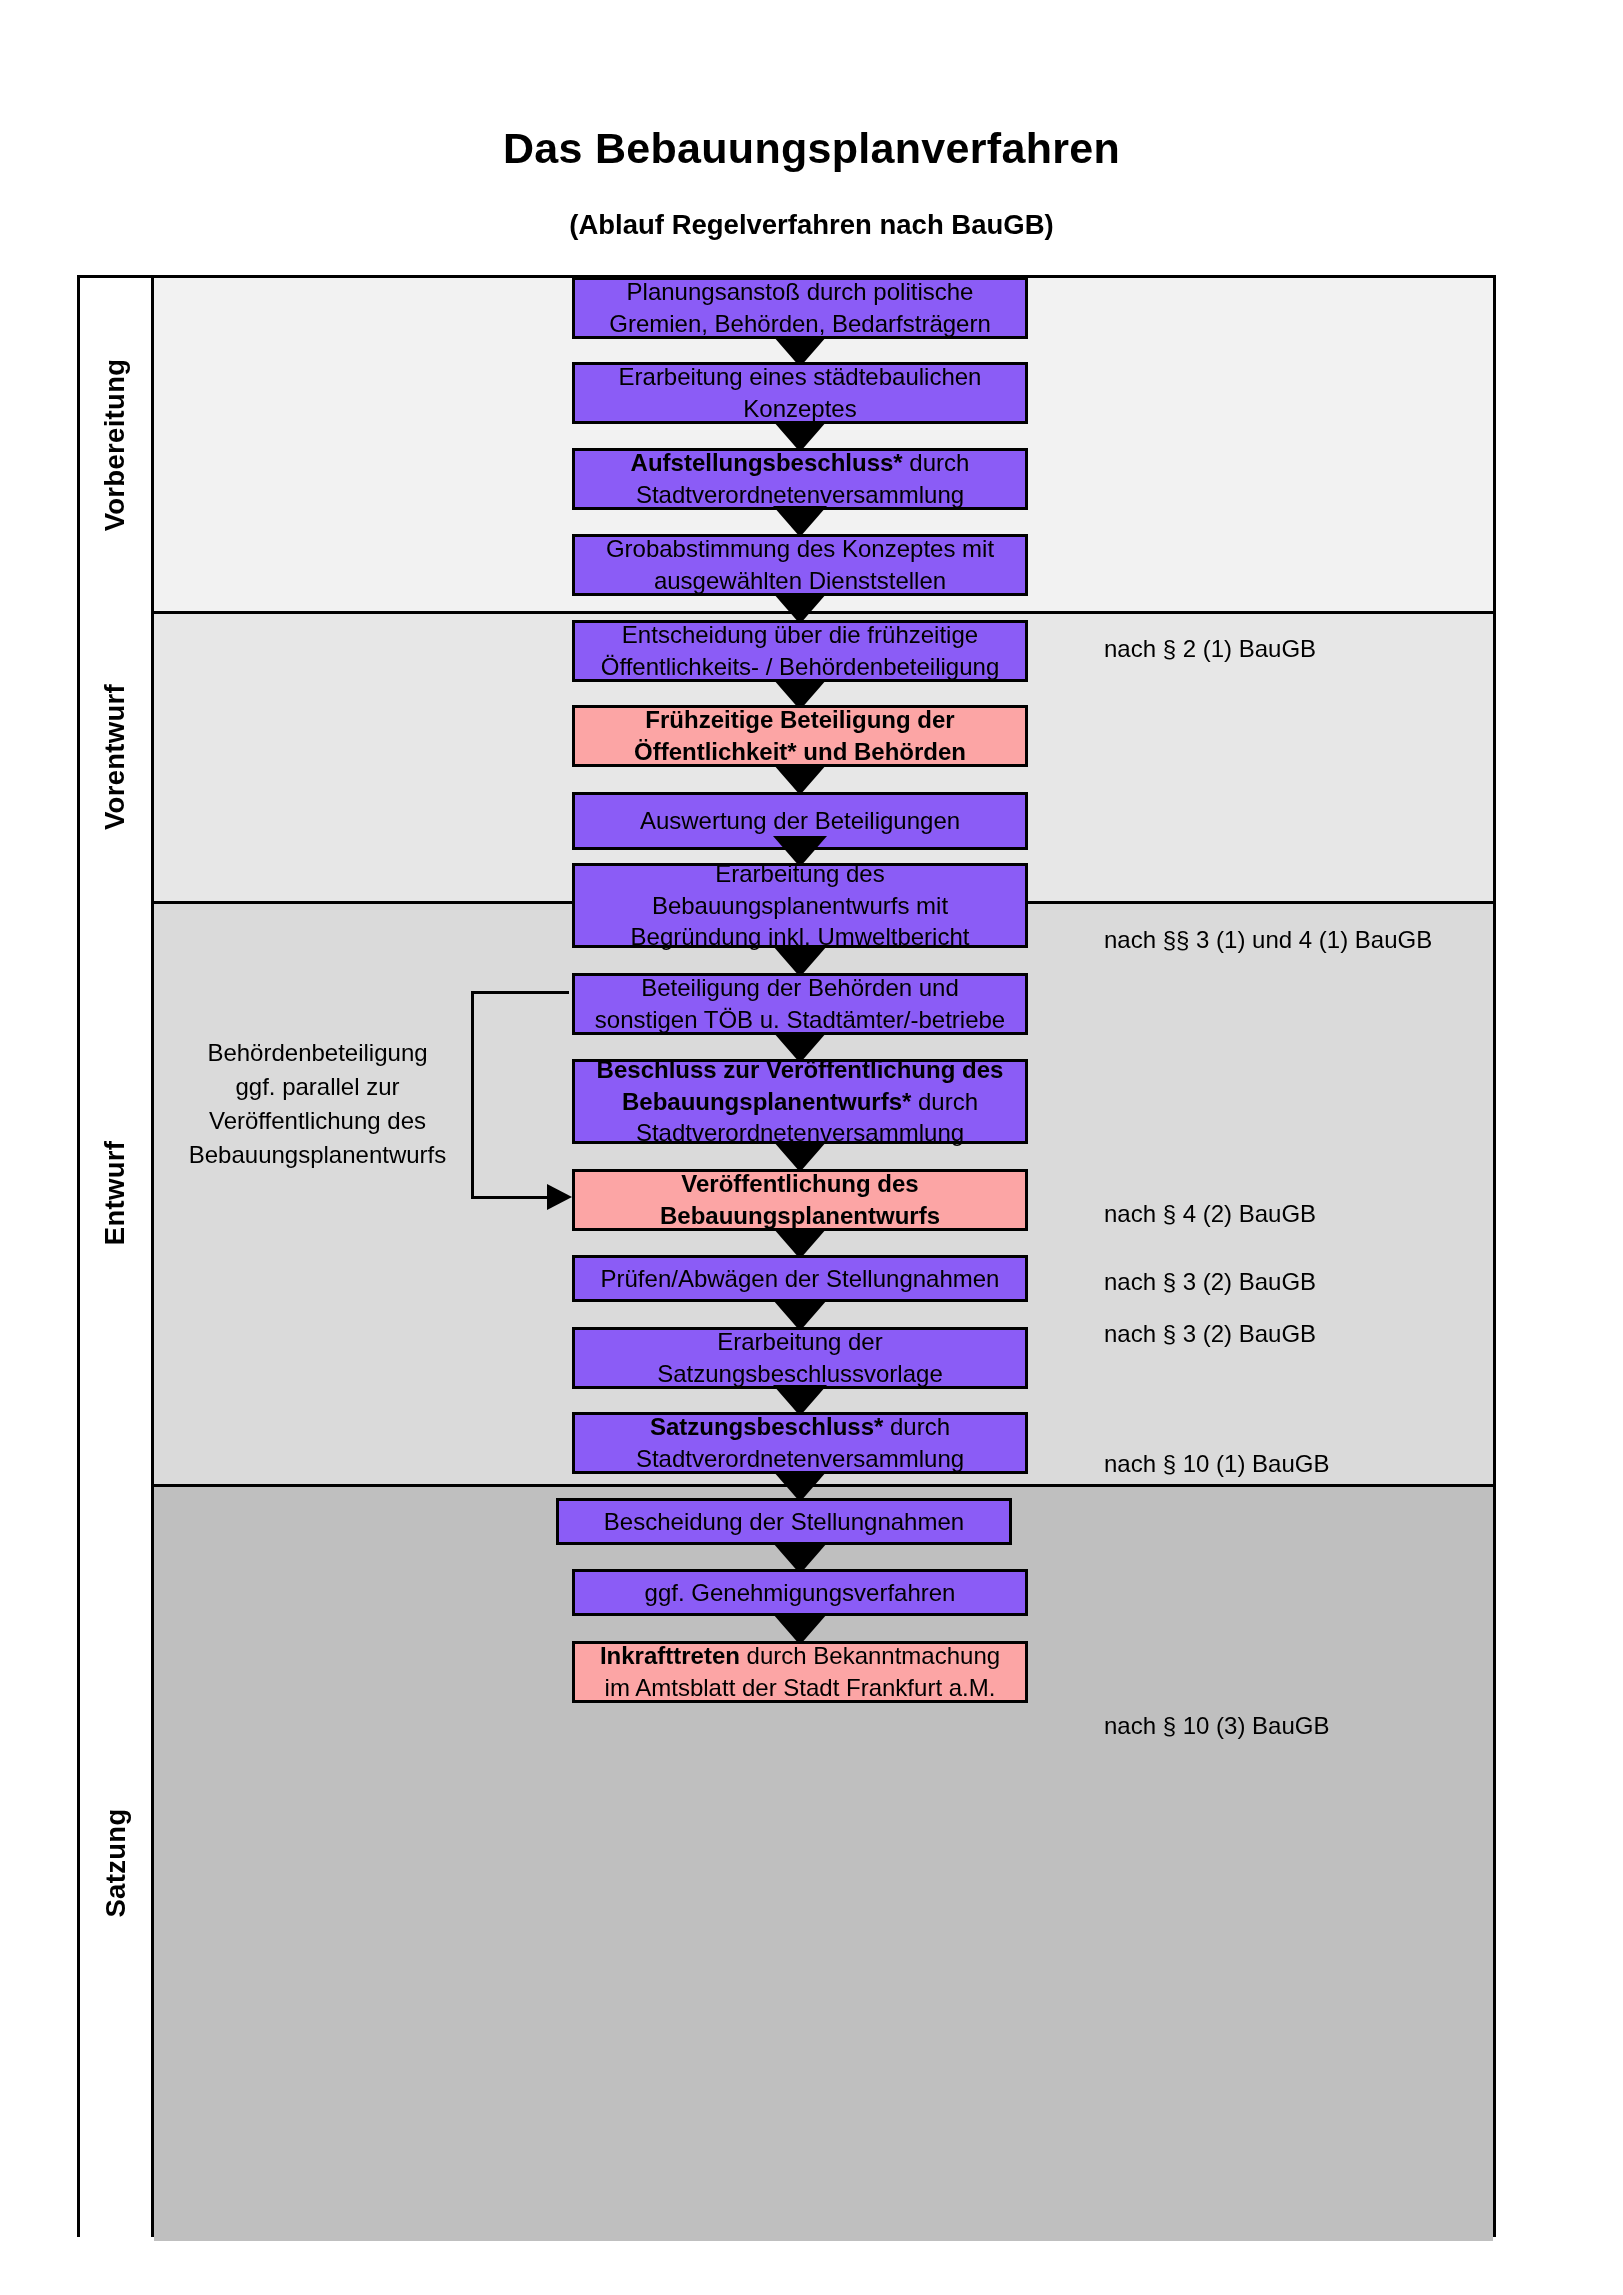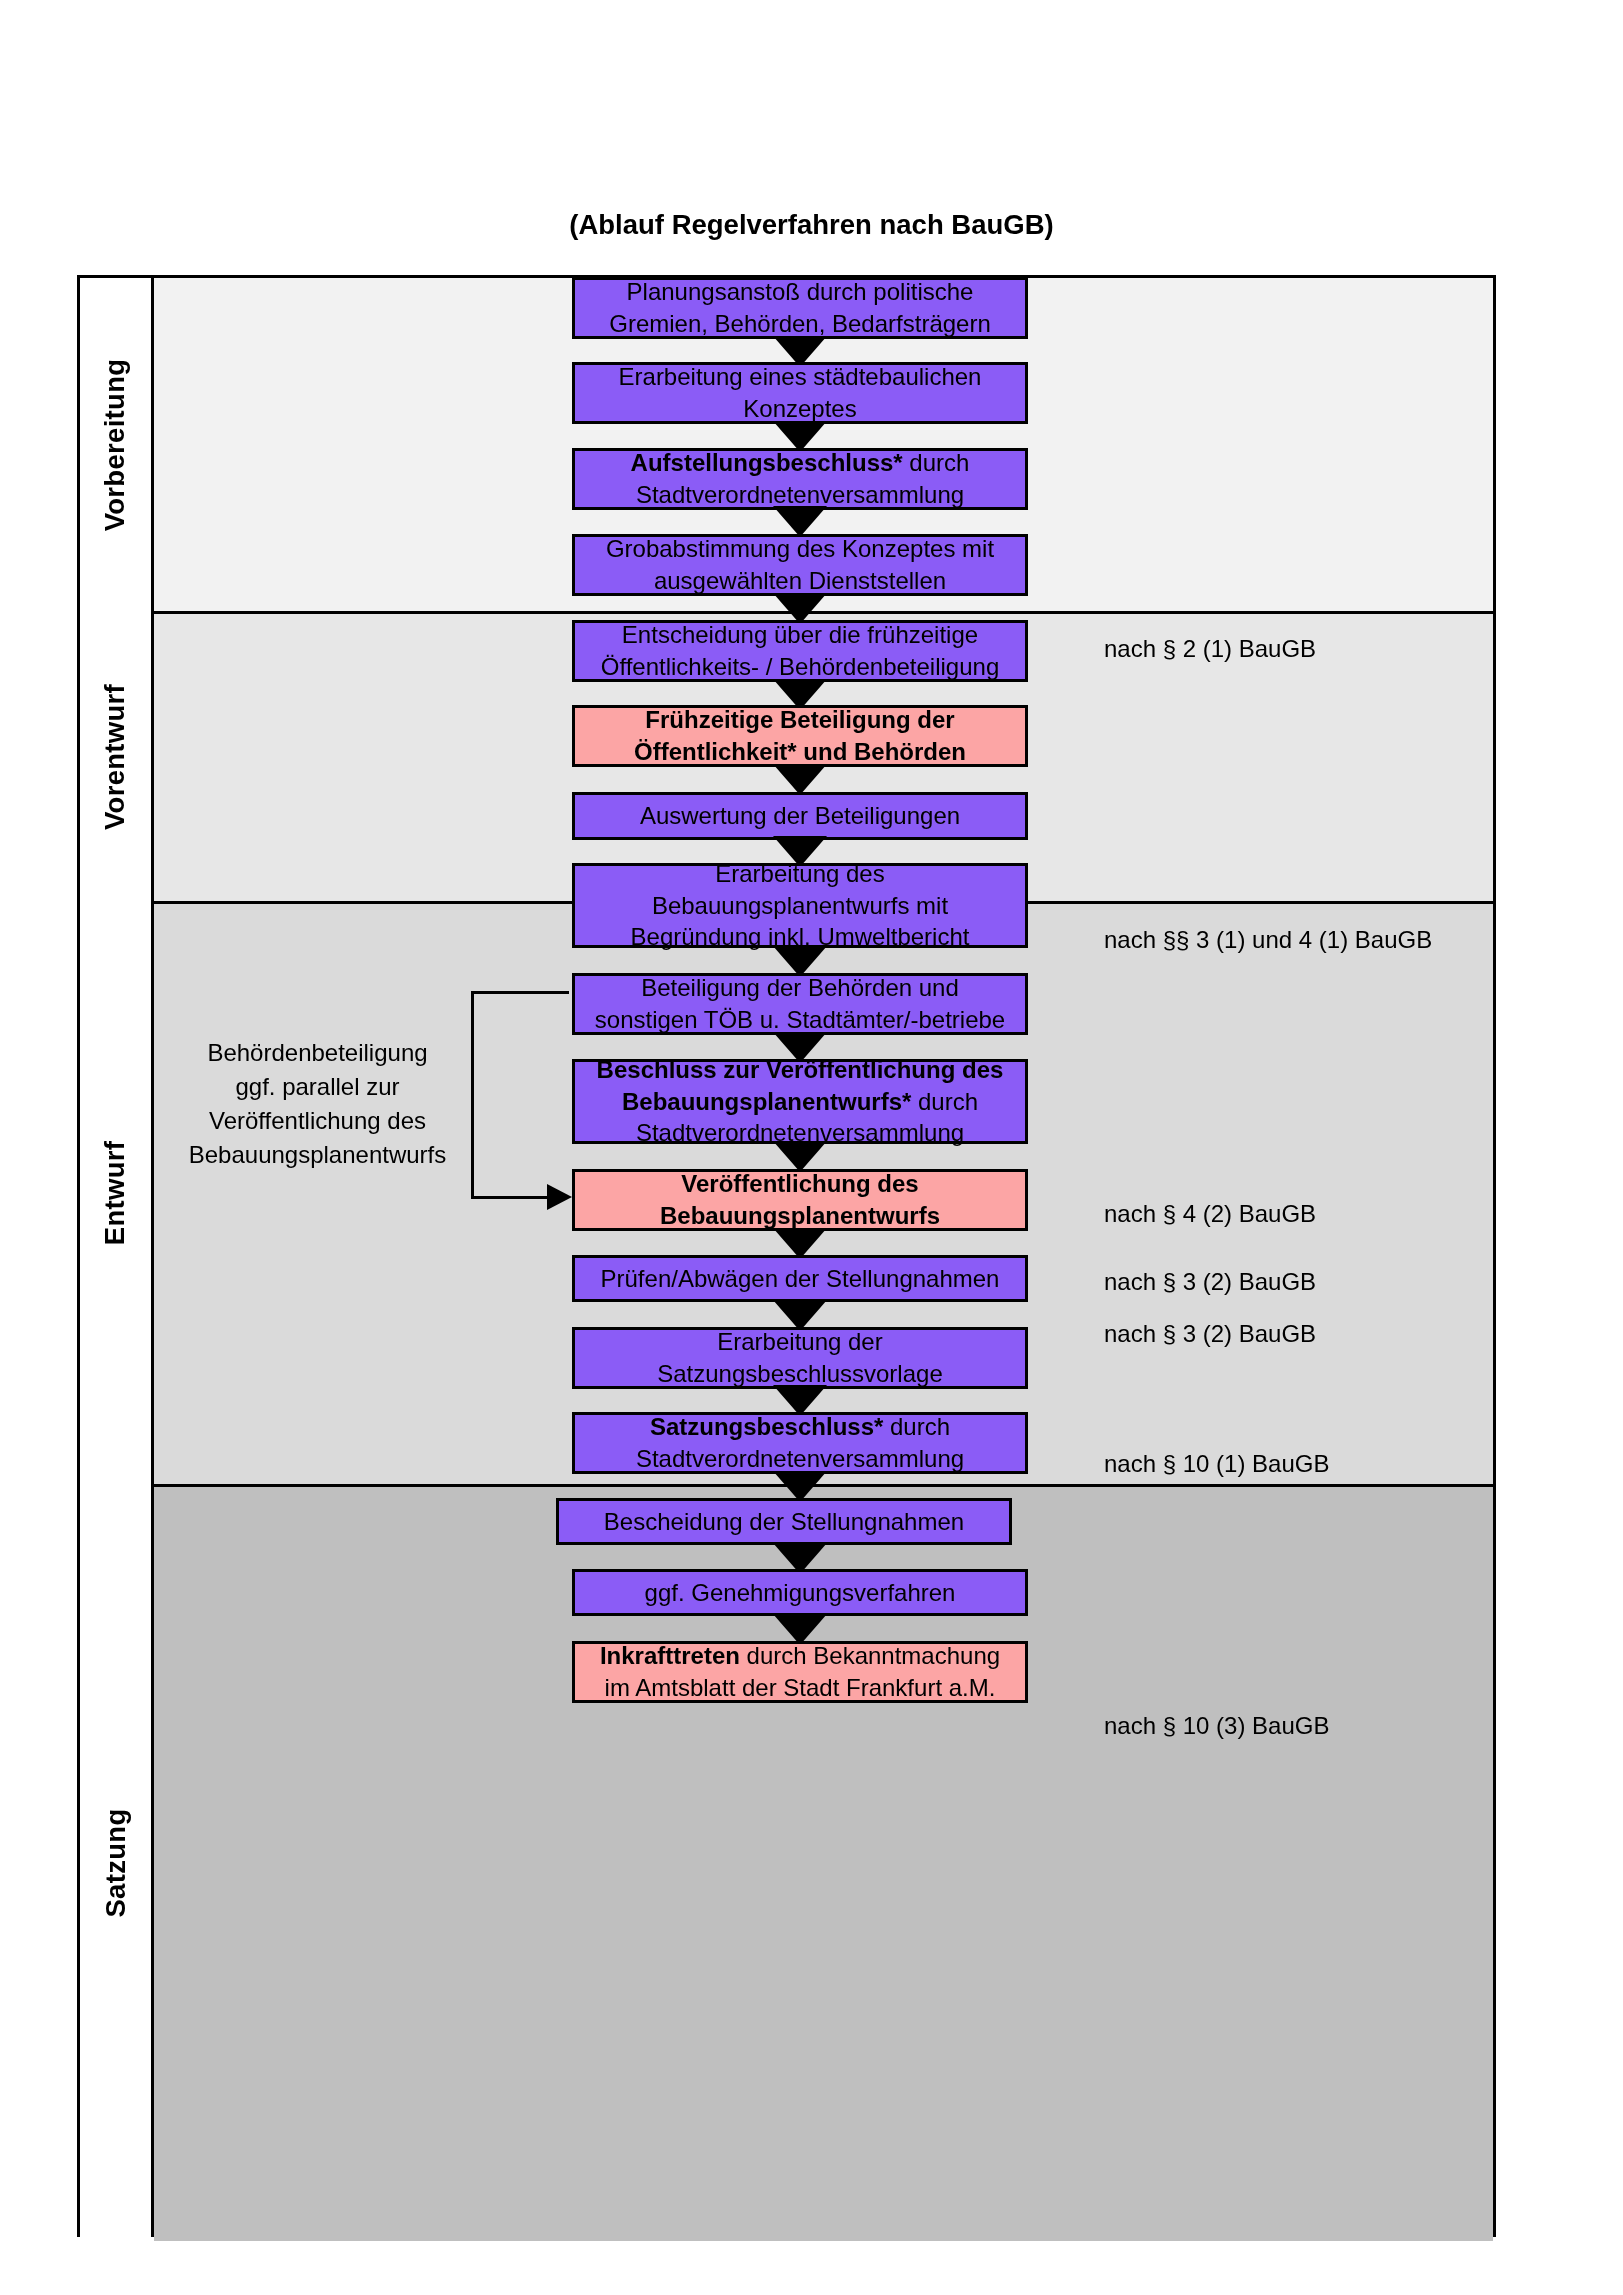--- a/index.html
+++ b/index.html
@@ -123,20 +123,21 @@
   #footnote{
     position:absolute;left:145px;top:2147px;width:1348px;
     font-size:25px;line-height:1.55;
   }
 </style>
 </head>
 <body>
 
 <div class="page">
 
+  <div id="title">Das Bebauungsplanverfahren</div>
   <div id="subtitle">(Ablauf Regelverfahren nach BauGB)</div>
 
   <div id="frame">
     <div id="bands-layer">
         <div class="band" style="top: 0px; height: 333px; background: rgb(242, 242, 242);"></div>
         <div class="band" style="top: 333px; height: 291px; background: rgb(231, 231, 231);"></div>
         <div class="band" style="top: 623px; height: 583px; background: rgb(218, 218, 218);"></div>
         <div class="band" style="top: 1206px; height: 757px; background: rgb(191, 191, 191);"></div>
       </div>
     <div id="label-divider"></div>
@@ -175,21 +176,21 @@
         </div>
         <div class="arrow-down" style="left: 693px; top: 315px;"></div>
         <div class="pbox" style="left: 492px; width: 456px; top: 342px; height: 62px;">
           <div>Entscheidung über die frühzeitige<br>Öffentlichkeits- / Behördenbeteiligung</div>
         </div>
         <div class="arrow-down" style="left: 693px; top: 401px;"></div>
         <div class="pbox blue" style="left: 492px; width: 456px; top: 427px; height: 62px;">
           <div><b>Frühzeitige Beteiligung der</b><br><b>Öffentlichkeit* und Behörden</b></div>
         </div>
         <div class="arrow-down" style="left: 693px; top: 486px;"></div>
-        <div class="pbox" style="left: 492px; width: 456px; top: 514px; height: 48px;">
+        <div class="pbox" style="left: 492px; width: 456px; top: 514px; height: 58px;">
           <div>Auswertung der Beteiligungen</div>
         </div>
         <div class="arrow-down" style="left: 693px; top: 558px;"></div>
         <div class="pbox" style="left: 492px; width: 456px; top: 585px; height: 85px;">
           <div>Erarbeitung des<br>Bebauungsplanentwurfs mit<br>Begründung inkl. Umweltbericht</div>
         </div>
         <div class="arrow-down" style="left: 693px; top: 668px;"></div>
         <div class="pbox" style="left: 492px; width: 456px; top: 695px; height: 62px;">
           <div>Beteiligung der Behörden und<br>sonstigen TÖB u. Stadtämter/-betriebe</div>
         </div>

